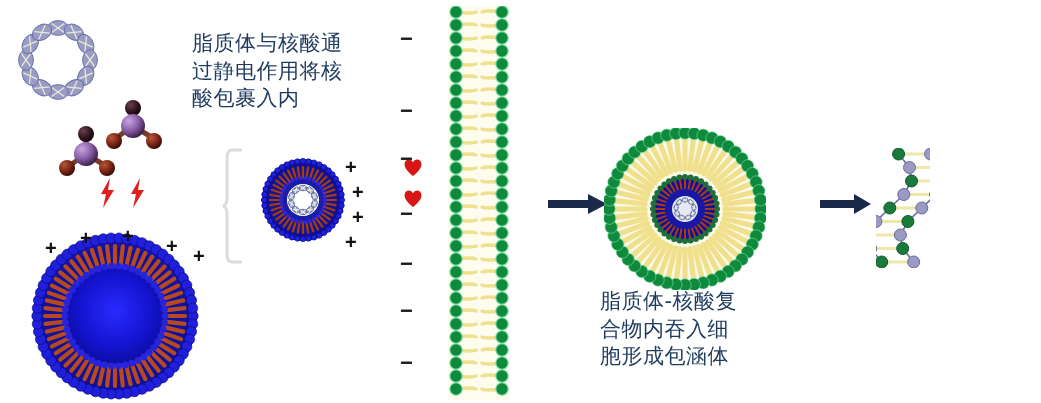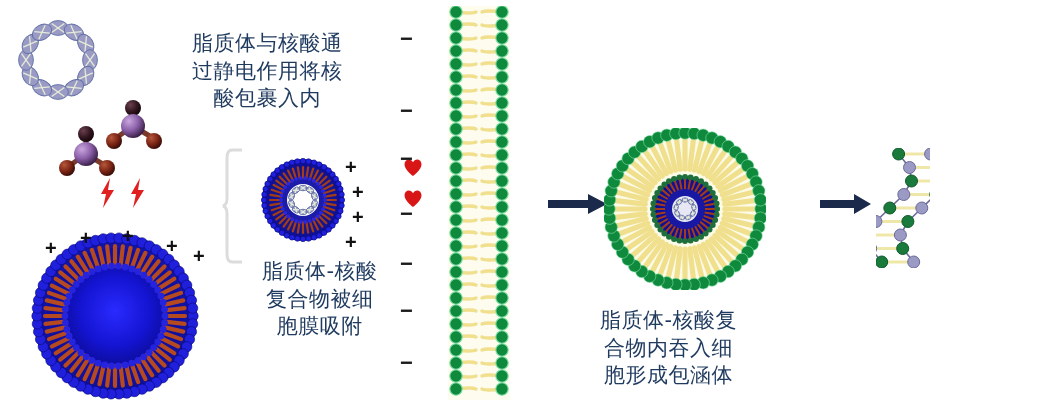--- a/index.html
+++ b/index.html
@@ -9,21 +9,20 @@
   }
   body {
     font-family: "Liberation Sans", "DejaVu Sans", sans-serif;
   }
   #stage {
     position: relative;
     width: 930px;
     height: 403px;
     background: #ffffff;
     overflow: hidden;
-    text-align: center;
   }
   .cap {
     position: absolute;
     color: #1f3a5f;
     font-size: 21px;
     line-height: 1.32;
     letter-spacing: 0.5px;
     white-space: pre-line;
     font-family: "DejaVu Sans", "Liberation Sans", sans-serif;
   }
@@ -1007,24 +1006,21 @@
           <ellipse cx="0" cy="0" rx="9.774999999999999" ry="6.97" fill="#9a9ac4" stroke="#5f6fa6" stroke-width="0.9"></ellipse>
           <path d="M -5.949999999999999 -4.25 L 5.949999999999999 4.25" stroke="#e4ecd8" stroke-width="1.3" fill="none"></path>
           <path d="M -5.949999999999999 4.25 L 5.949999999999999 -4.25" stroke="#e4ecd8" stroke-width="1.3" fill="none"></path>
         </g>
       </g>
   </svg>
 
   <div class="cap" style="left: 192px; top: 30px;">脂质体与核酸通
 过静电作用将核
 酸包裹入内</div>
-  <div class="cap" style="left: 262px; top: 258px;">脂质体-核酸
-复合物被细
-胞膜吸附</div>
-  <div class="cap" style="left: 600px; top: 288px; margin-top: 19px;">脂质体-核酸复
+  <div class="cap" style="left: 600px; top: 288px;">脂质体-核酸复
 合物内吞入细
 胞形成包涵体</div>
 
   <div id="charge-layer">
       <div class="sign plus" style="left: 45px; top: 238px;">+</div>
       <div class="sign plus" style="left: 80px; top: 228px;">+</div>
       <div class="sign plus" style="left: 122px; top: 226px;">+</div>
       <div class="sign plus" style="left: 166px; top: 236px;">+</div>
       <div class="sign plus" style="left: 193px; top: 246px;">+</div>
       <div class="sign plus" style="left: 345px; top: 157px;">+</div>

